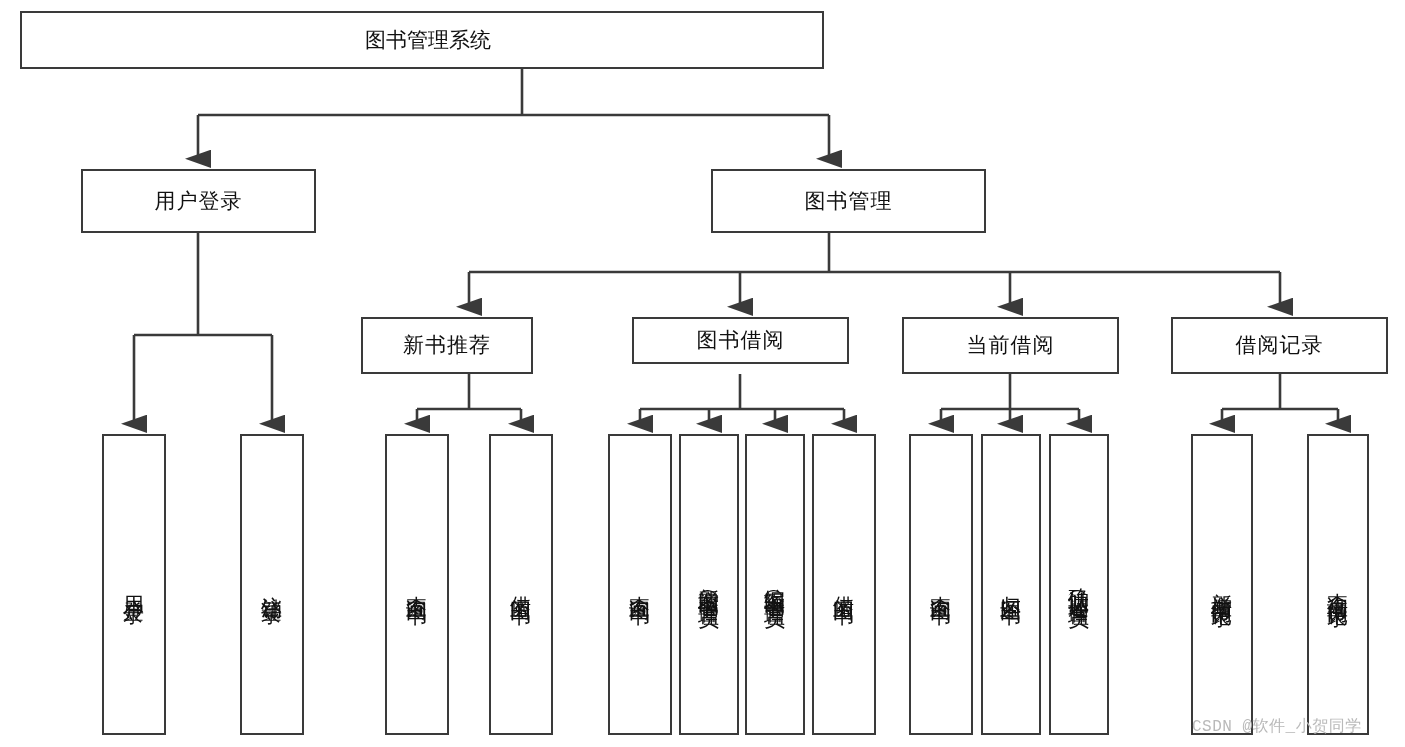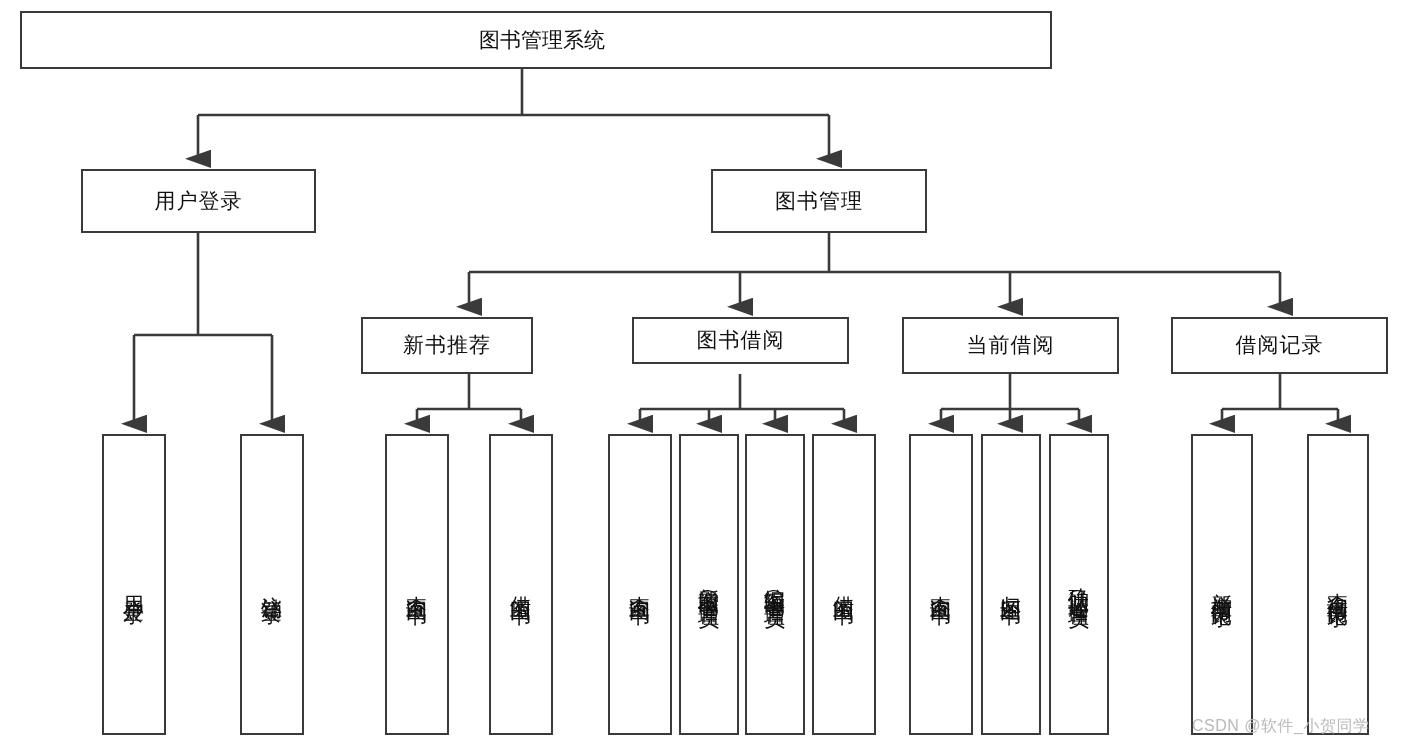--- a/index.html
+++ b/index.html
@@ -30,21 +30,21 @@
     letter-spacing:3px;
     padding:6px 0;
     line-height:1;
   }
   .watermark{
     position:absolute;
     font-size:16px;
     color:#b9b9b9;
     letter-spacing:0.5px;
     white-space:nowrap;
-    font-family:Liberation Sans, sans-serif;
+    font-family:Liberation Mono, monospace;
   }
 </style>
 </head>
 <body>
 
 <div id="canvas">
 
   <svg class="lines" viewBox="0 0 1405 747">
     <defs>
       <marker id="arrow" markerWidth="12" markerHeight="12" refX="3.2" refY="5" orient="auto" markerUnits="strokeWidth">
@@ -88,24 +88,24 @@
       <path d="M1010,409 L1010,423" marker-end="url(#arrow)"></path>
       <path d="M1079,409 L1079,423" marker-end="url(#arrow)"></path>
 
       <path d="M1280,374 L1280,409"></path>
       <path d="M1222,409 L1338,409"></path>
       <path d="M1222,409 L1222,423" marker-end="url(#arrow)"></path>
       <path d="M1338,409 L1338,423" marker-end="url(#arrow)"></path>
     </g>
   </svg>
 
-  <div class="node title" style="left:20px;top:11px;width:1032px;height:58px;padding-left:12px;">图书管理系统</div>
+  <div class="node title" style="left:20px;top:11px;width:804px;height:58px;padding-left:12px;">图书管理系统</div>
 
   <div class="node h" style="left:81px;top:169px;width:235px;height:64px;">用户登录</div>
-  <div class="node h" style="left:711px;top:169px;width:216px;height:64px;">图书管理</div>
+  <div class="node h" style="left:711px;top:169px;width:275px;height:64px;">图书管理</div>
 
   <div class="node h" style="left:361px;top:317px;width:172px;height:57px;">新书推荐</div>
   <div class="node h" style="left:632px;top:317px;width:217px;height:47px;">图书借阅</div>
   <div class="node h" style="left:902px;top:317px;width:217px;height:57px;">当前借阅</div>
   <div class="node h" style="left:1171px;top:317px;width:217px;height:57px;">借阅记录</div>
 
   <div class="node v" style="left:102px;top:434px;width:64px;height:301px;">用户登录</div>
   <div class="node v" style="left:240px;top:434px;width:64px;height:301px;">注销登录</div>
 
   <div class="node v" style="left:385px;top:434px;width:64px;height:301px;">查询图书</div>

